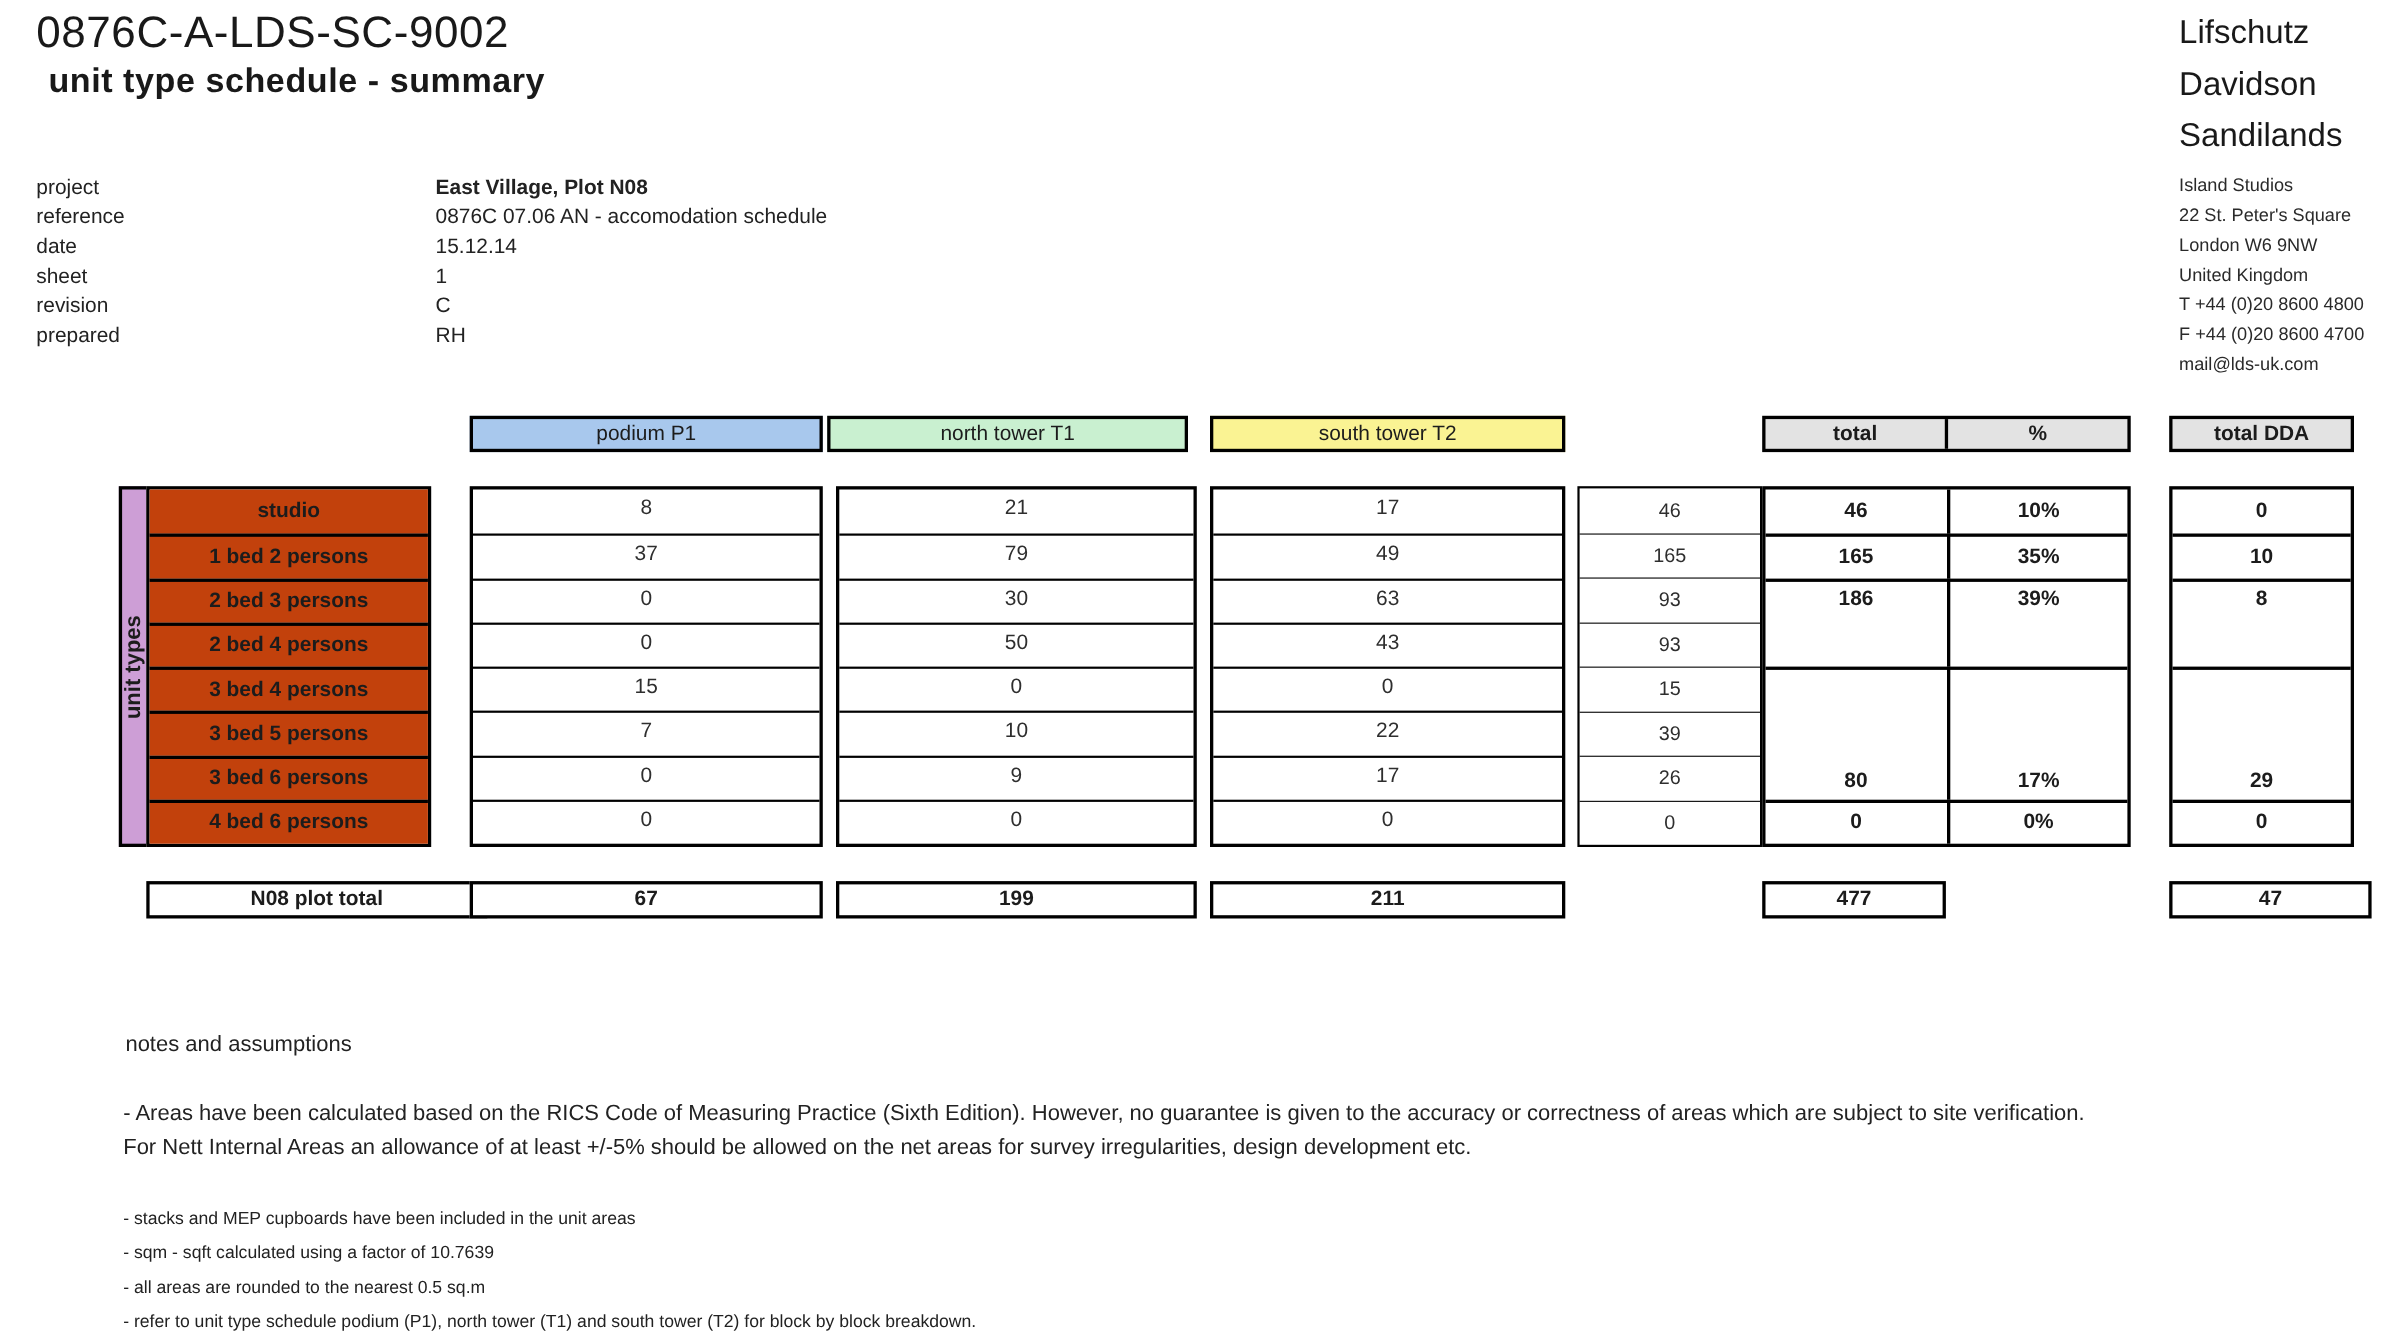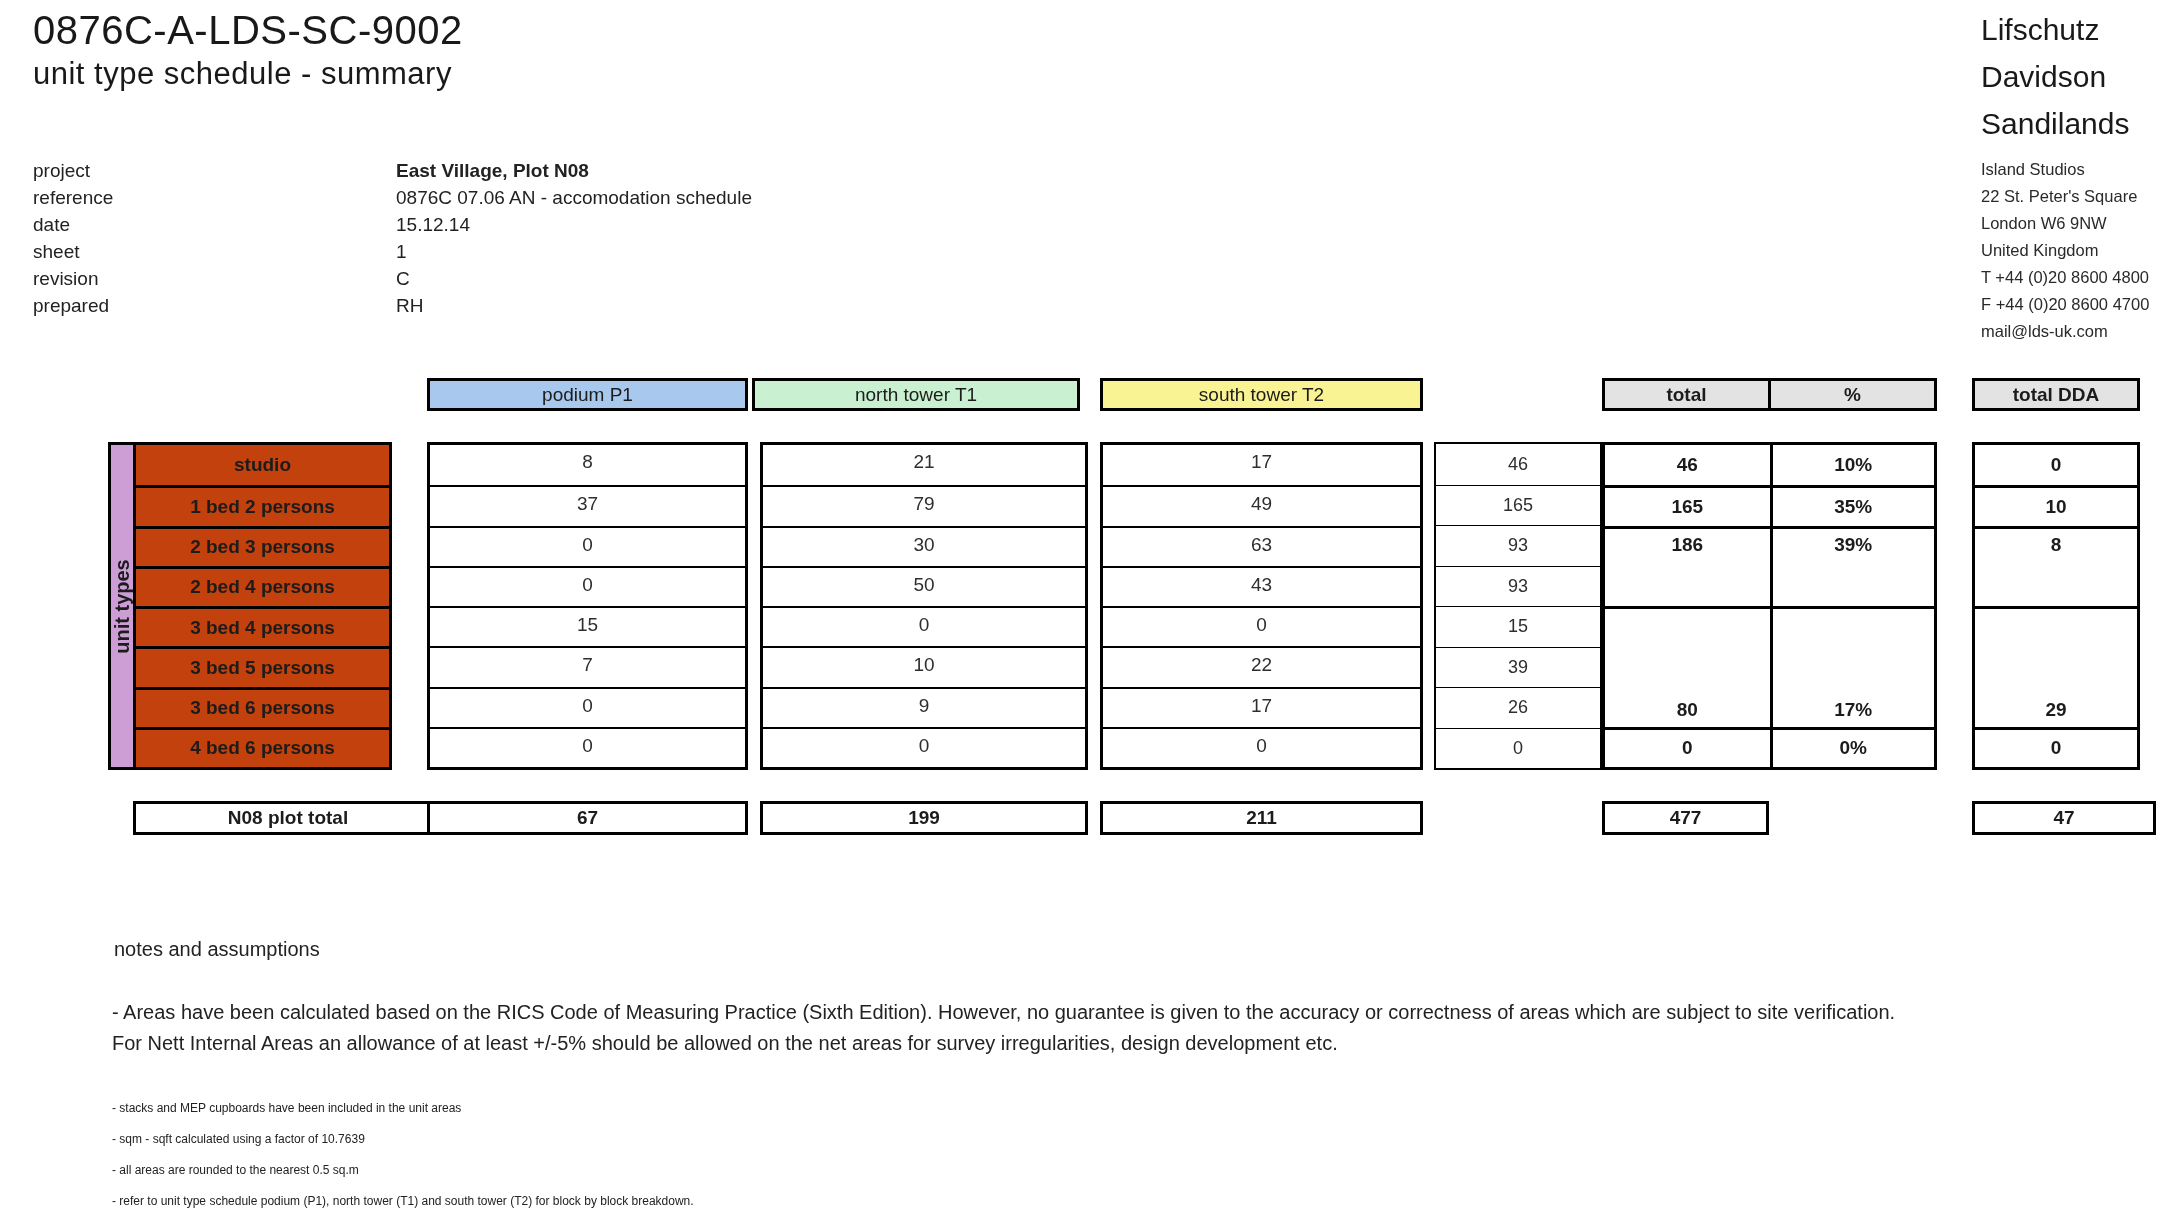--- a/index.html
+++ b/index.html
@@ -2,21 +2,21 @@
 <html><head>
 <meta charset="utf-8">
 <style>
   * { box-sizing: border-box; margin: 0; padding: 0; }
   html, body { background: #ffffff; }
   body { font-family: "Liberation Sans", sans-serif; color: #1c1c1c; }
   .page { position: relative; width: 2169px; height: 1216px; background: #ffffff; overflow: hidden; }
 
   
   .doc-number { position: absolute; left: 33px; top: 8px; font-size: 40px; font-weight: 400; color: #191919; letter-spacing: 0.5px; }
-  .doc-title  { position: absolute; left: 33px; top: 56px; font-size: 31px; font-weight: 400; color: #191919; letter-spacing: 0.5px; }
+  .doc-title  { position: absolute; left: 44px; top: 56px; font-size: 31px; font-weight: 700; color: #191919; letter-spacing: 0.5px; }
 
   
   .meta-labels { position: absolute; left: 33px;  top: 157px; font-size: 19px; line-height: 27px; color: #222; }
   .meta-values { position: absolute; left: 396px; top: 157px; font-size: 19px; line-height: 27px; color: #222; }
   .meta-values .v0 { font-weight: bold; }
 
   
   .firm { position: absolute; left: 1981px; top: 6px; width: 188px; }
   .firm-name { font-size: 30px; line-height: 47px; font-weight: 400; color: #191919; }
   .firm-addr { margin-top: 9px; font-size: 16.5px; line-height: 27px; color: #2a2a2a; }
@@ -71,21 +71,21 @@
   .pt-label { left: 133px; width: 310px; }
   .pt-p1 { left: 427px; width: 321px; }
   .pt-t1 { left: 760px; width: 328px; }
   .pt-t2 { left: 1100px; width: 323px; }
   .pt-total { left: 1602px; width: 167px; }
   .pt-dda { left: 1972px; width: 184px; }
 
   
   .notes-heading { position: absolute; left: 114px; top: 938px; font-size: 20px; color: #222; }
   .notes-para { position: absolute; left: 112px; top: 997px; width: 1800px; font-size: 20px; line-height: 31px; color: #222; }
-  .notes-items { position: absolute; left: 112px; top: 1093px; width: 1900px; font-size: 12px; line-height: 31px; color: #222; }
+  .notes-items { position: absolute; left: 112px; top: 1093px; width: 1900px; font-size: 16px; line-height: 31px; color: #222; }
 </style>
 </head>
 <body>
 
 <div class="page">
 
   <div class="doc-number">0876C-A-LDS-SC-9002</div>
   <div class="doc-title">unit type schedule - summary</div>
 
   <div class="meta-labels">

